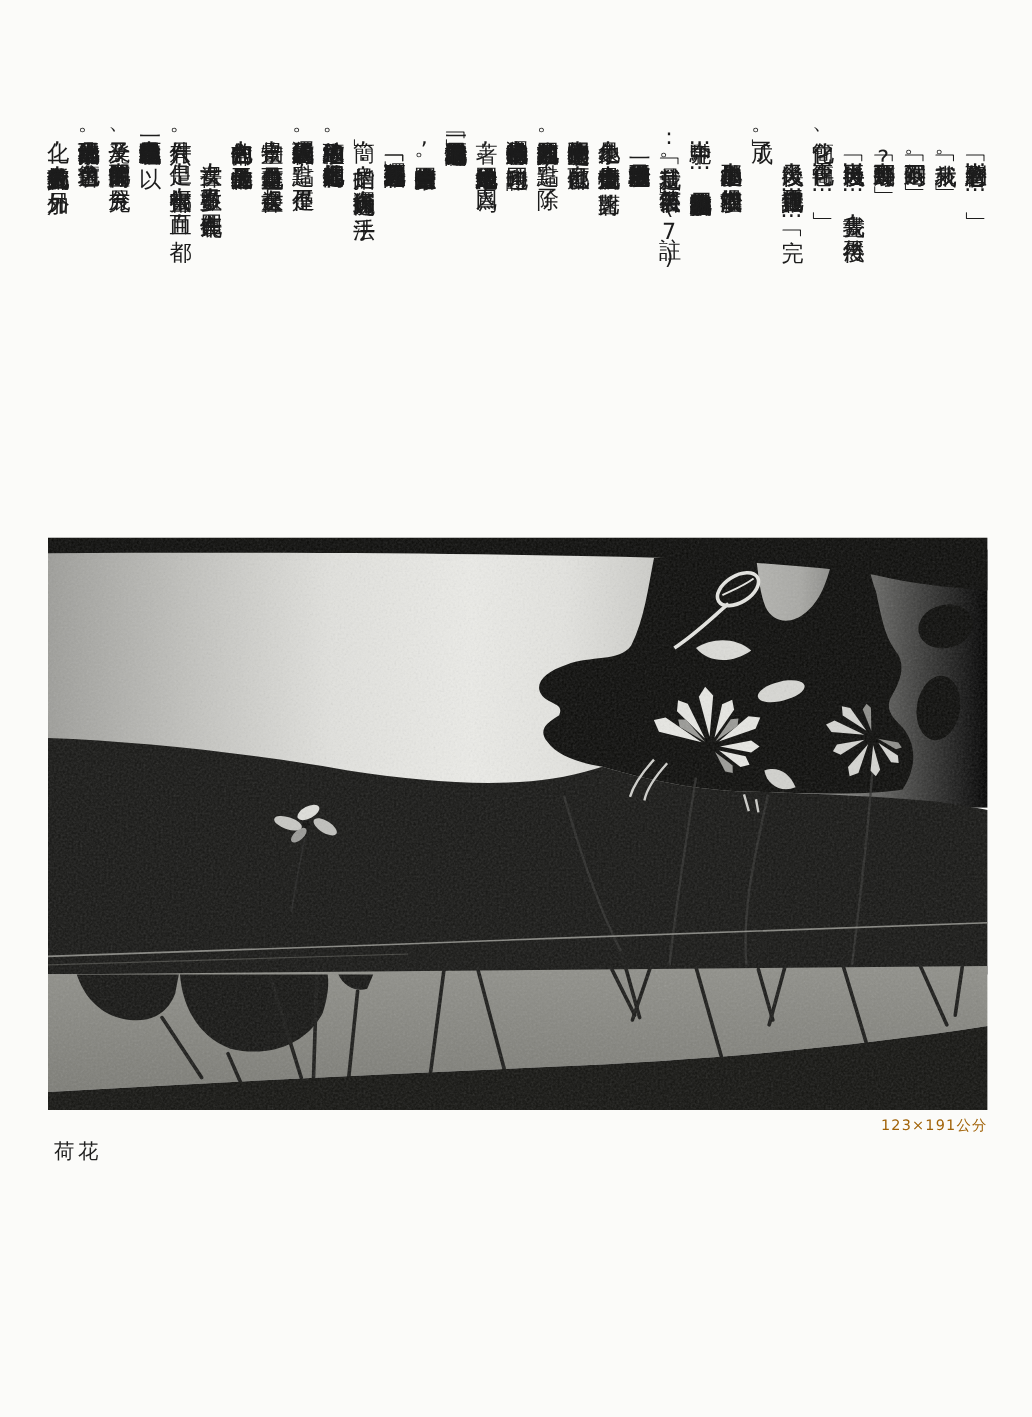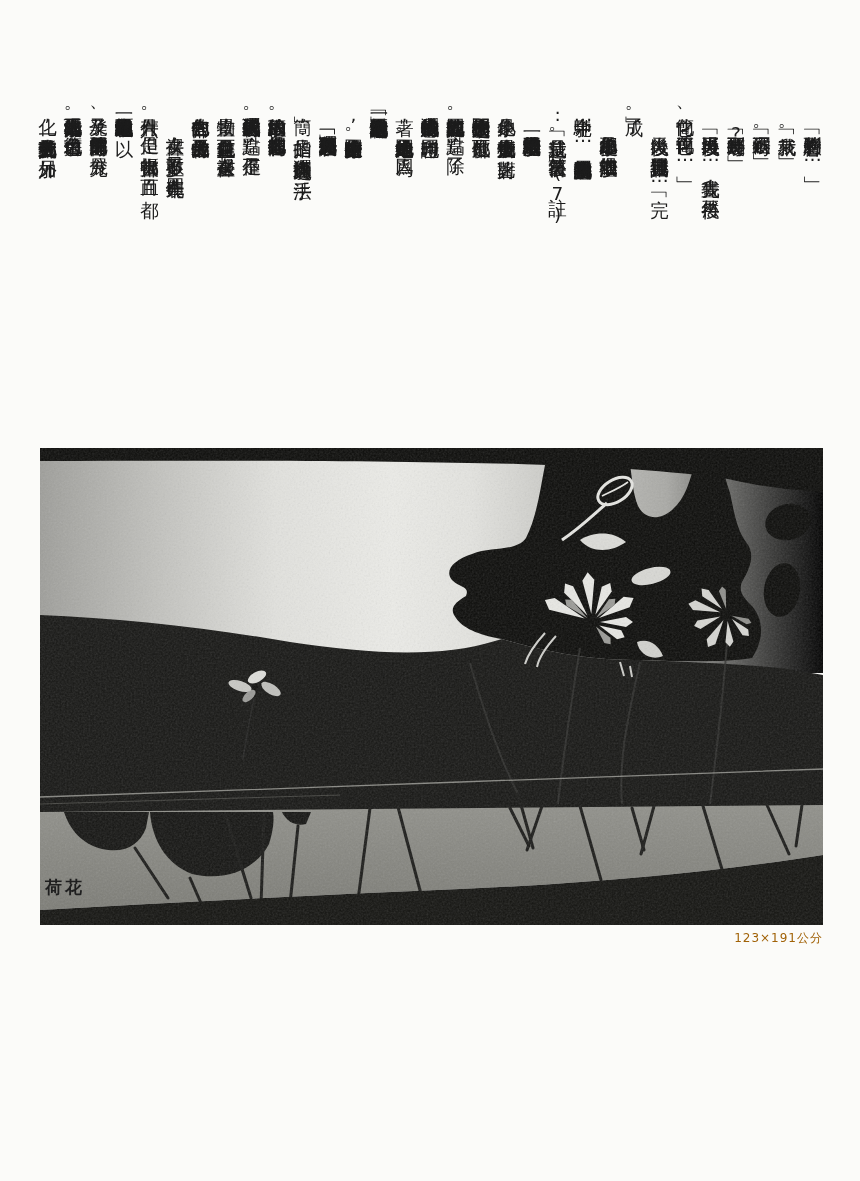--- a/index.html
+++ b/index.html
@@ -25,22 +25,22 @@
     color:#1c1c1c;
     white-space:nowrap;
     overflow:visible;
   }
   .article .col{margin:0;padding:0;}
   .painting{
     position:absolute;left:40px;top:448px;width:783px;height:477px;
     line-height:0;
   }
   .cap-left{
-    position:absolute;left:45px;top:876px;
-    font-size:17px;font-weight:700;letter-spacing:3px;color:#1f1f1f;
+    position:absolute;left:45px;top:948px;
+    font-size:17px;font-weight:400;letter-spacing:3px;color:#1f1f1f;
   }
   .cap-right{
     position:absolute;right:37px;top:930px;
     font-size:12px;letter-spacing:1px;color:#a16207;
   }
 </style>
 </head>
 <body>
 
 <div class="page">

